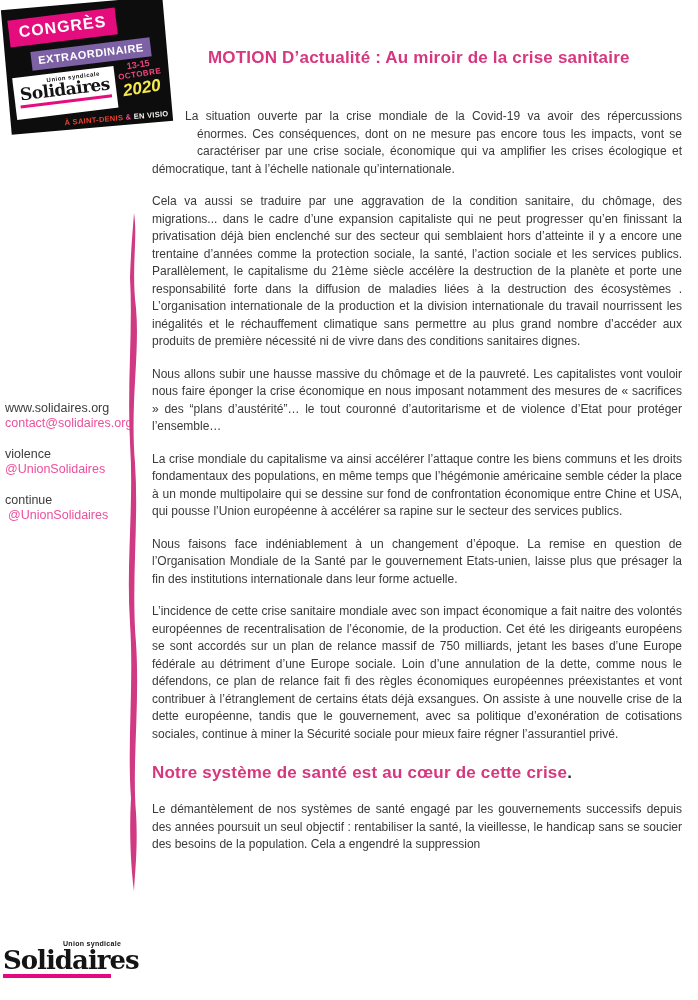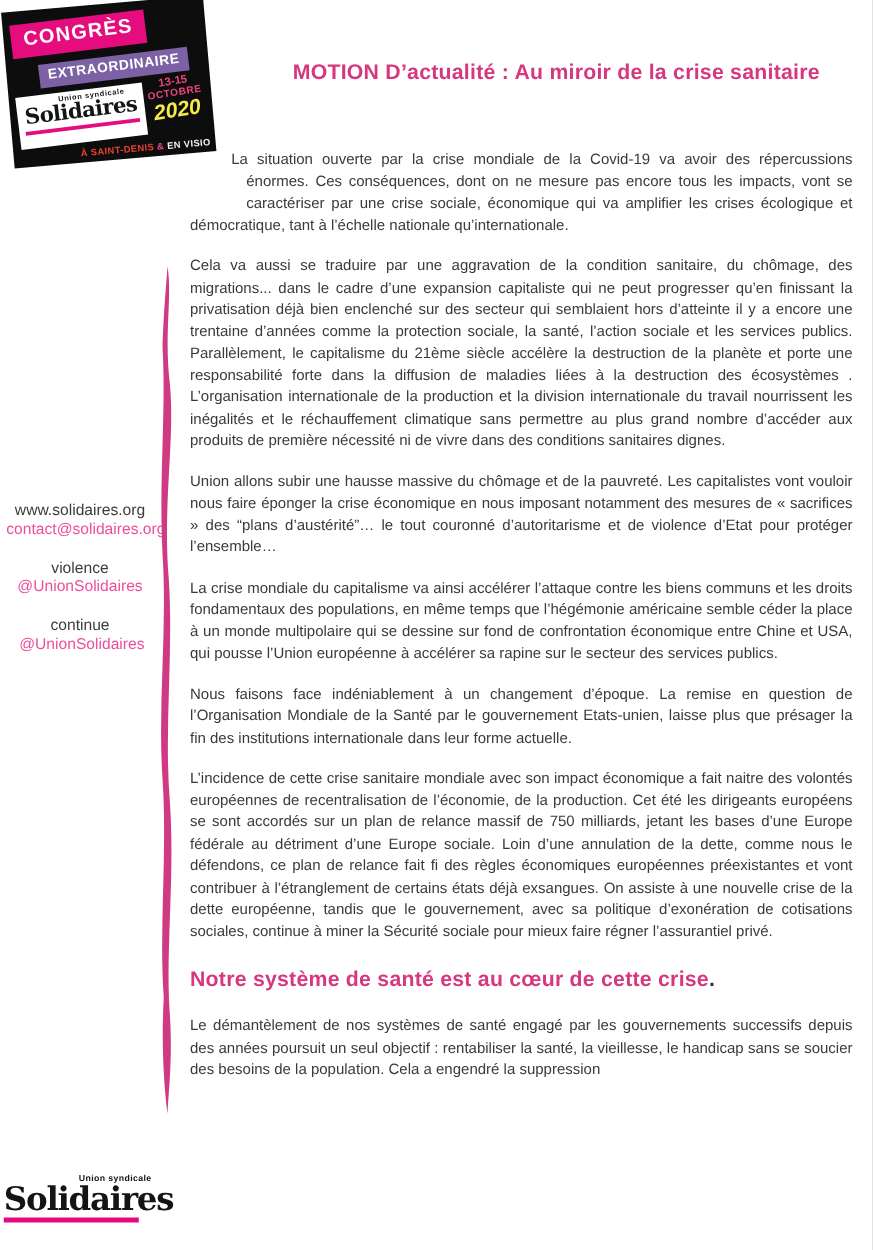--- a/index.html
+++ b/index.html
@@ -35,34 +35,34 @@
   .badge .b-dates { position:absolute; right:3px; top:60px; width:50px; text-align:center; transform:rotate(-4deg); line-height:1.15; }
   .badge .b-d1 { display:block; color:#f0447f; font-weight:bold; font-size:9px; }
   .badge .b-d2 { display:block; color:#f0447f; font-weight:bold; font-size:8px; letter-spacing:0.5px; }
   .badge .b-year { display:block; color:#f5e94b; font-weight:900; font-size:17px; font-style:italic; line-height:1; }
   .badge .b-loc { position:absolute; right:3px; bottom:2px; font-size:7.5px; font-weight:bold; white-space:nowrap; letter-spacing:0.3px; }
   .badge .b-loc .loc1 { color:#e8432e; }
   .badge .b-loc .amp  { color:#ef4f92; }
   .badge .b-loc .loc2 { color:#f4f2ee; }
 
   
-  .sidebar { position:absolute; left:5px; top:401px; width:118px; font-size:12.5px; line-height:1.2; color:#3c3c3c;text-align:center; }
+  .sidebar { position:absolute; left:5px; top:401px; width:118px; font-size:12.5px; line-height:1.2; color:#3c3c3c; }
   .sidebar .sb-group { margin-bottom:16px; }
   .sidebar .sb-dark { color:#3c3c3c; display:block; }
   .sidebar .sb-pink { color:#ec4f9c; display:block; text-decoration:none; }
   .sidebar .sb-ind  { padding-left:3px; }
 
   
   .divider { position:absolute; left:125px; top:213px; width:18px; height:678px; }
 
   
   .content { position:absolute; left:152px; top:48px; width:530px; color:#3a3a3a; }
   .doc-title {
     color:#d6377f; font-weight:bold; font-size:17px; letter-spacing:0.2px;
-    padding-left:56px; margin-bottom:51px; white-space:nowrap;text-align:center;
+    padding-left:56px; margin-bottom:40px; white-space:nowrap;
   }
   .para {
     font-size:12px; line-height:17.5px; text-align:justify; margin-bottom:15px;
     color:#3a3a3a;
   }
   .wrap-spacer-1 { float:left; width:33px; height:18px; }
   .wrap-spacer-2 { float:left; clear:left; width:45px; height:18px; }
   .sub-heading {
     color:#d6377f; font-weight:bold; font-size:17px; letter-spacing:0.2px;
     margin:20px 0 18px;
@@ -119,21 +119,21 @@
     <path fill="#cf3a83" d="M9 0 C13 25, 6 55, 11 95 C15 140, 5 190, 10 250 C14 310, 6 370, 11 430 C15 490, 7 550, 11 600 C13 635, 10 658, 9 678 C6 655, 4 620, 6 585 C2 530, 9 470, 5 410 C1 350, 9 290, 5 230 C2 170, 8 115, 5 65 C6 35, 8 15, 9 0 Z"></path>
   </svg>
 
   <main class="content">
     <h1 class="doc-title">MOTION D’actualité : Au miroir de la crise sanitaire</h1>
 
     <p class="para"><i class="wrap-spacer-1"></i><i class="wrap-spacer-2"></i><span>La situation ouverte par la crise mondiale de la Covid-19 va avoir des répercussions énormes. Ces conséquences, dont on ne mesure pas encore tous les impacts, vont se caractériser par une crise sociale, économique qui va amplifier les crises écologique et démocratique, tant à l’échelle nationale qu’internationale.</span></p>
 
     <p class="para"><span>Cela va aussi se traduire par une aggravation de la condition sanitaire, du chômage, des migrations... dans le cadre d’une expansion capitaliste qui ne peut progresser qu’en finissant la privatisation déjà bien enclenché sur des secteur qui semblaient hors d’atteinte il y a encore une trentaine d’années comme la protection sociale, la santé, l’action sociale et les services publics. Parallèlement, le capitalisme du 21ème siècle accélère la destruction de la planète et porte une responsabilité forte dans la diffusion de maladies liées à la destruction des écosystèmes . L’organisation internationale de la production et la division internationale du travail nourrissent les inégalités et le réchauffement climatique sans permettre au plus grand nombre d’accéder aux produits de première nécessité ni de vivre dans des conditions sanitaires dignes.</span></p>
 
-    <p class="para"><span>Union allons subir une hausse massive du chômage et de la pauvreté. Les capitalistes vont vouloir nous faire éponger la crise économique en nous imposant notamment des mesures de « sacrifices » des “plans d’austérité”… le tout couronné d’autoritarisme et de violence d’Etat pour protéger l’ensemble…</span></p>
+    <p class="para"><span>Nous allons subir une hausse massive du chômage et de la pauvreté. Les capitalistes vont vouloir nous faire éponger la crise économique en nous imposant notamment des mesures de « sacrifices » des “plans d’austérité”… le tout couronné d’autoritarisme et de violence d’Etat pour protéger l’ensemble…</span></p>
 
     <p class="para"><span>La crise mondiale du capitalisme va ainsi accélérer l’attaque contre les biens communs et les droits fondamentaux des populations, en même temps que l’hégémonie américaine semble céder la place à un monde multipolaire qui se dessine sur fond de confrontation économique entre Chine et USA, qui pousse l’Union européenne à accélérer sa rapine sur le secteur des services publics.</span></p>
 
     <p class="para"><span>Nous faisons face indéniablement à un changement d’époque. La remise en question de l’Organisation Mondiale de la Santé par le gouvernement Etats-unien, laisse plus que présager la fin des institutions internationale dans leur forme actuelle.</span></p>
 
     <p class="para"><span>L’incidence de cette crise sanitaire mondiale avec son impact économique a fait naitre des volontés européennes de recentralisation de l’économie, de la production. Cet été les dirigeants européens se sont accordés sur un plan de relance massif de 750 milliards, jetant les bases d’une Europe fédérale au détriment d’une Europe sociale. Loin d’une annulation de la dette, comme nous le défendons, ce plan de relance fait fi des règles économiques européennes préexistantes et vont contribuer à l’étranglement de certains états déjà exsangues. On assiste à une nouvelle crise de la dette européenne, tandis que le gouvernement, avec sa politique d’exonération de cotisations sociales, continue à miner la Sécurité sociale pour mieux faire régner l’assurantiel privé.</span></p>
 
     <h2 class="sub-heading"><span>Notre système de santé est au cœur de cette crise</span><span class="dot">.</span></h2>
 
     <p class="para"><span>Le démantèlement de nos systèmes de santé engagé par les gouvernements successifs depuis des années poursuit un seul objectif : rentabiliser la santé, la vieillesse, le handicap sans se soucier des besoins de la population. Cela a engendré la suppression</span></p>

